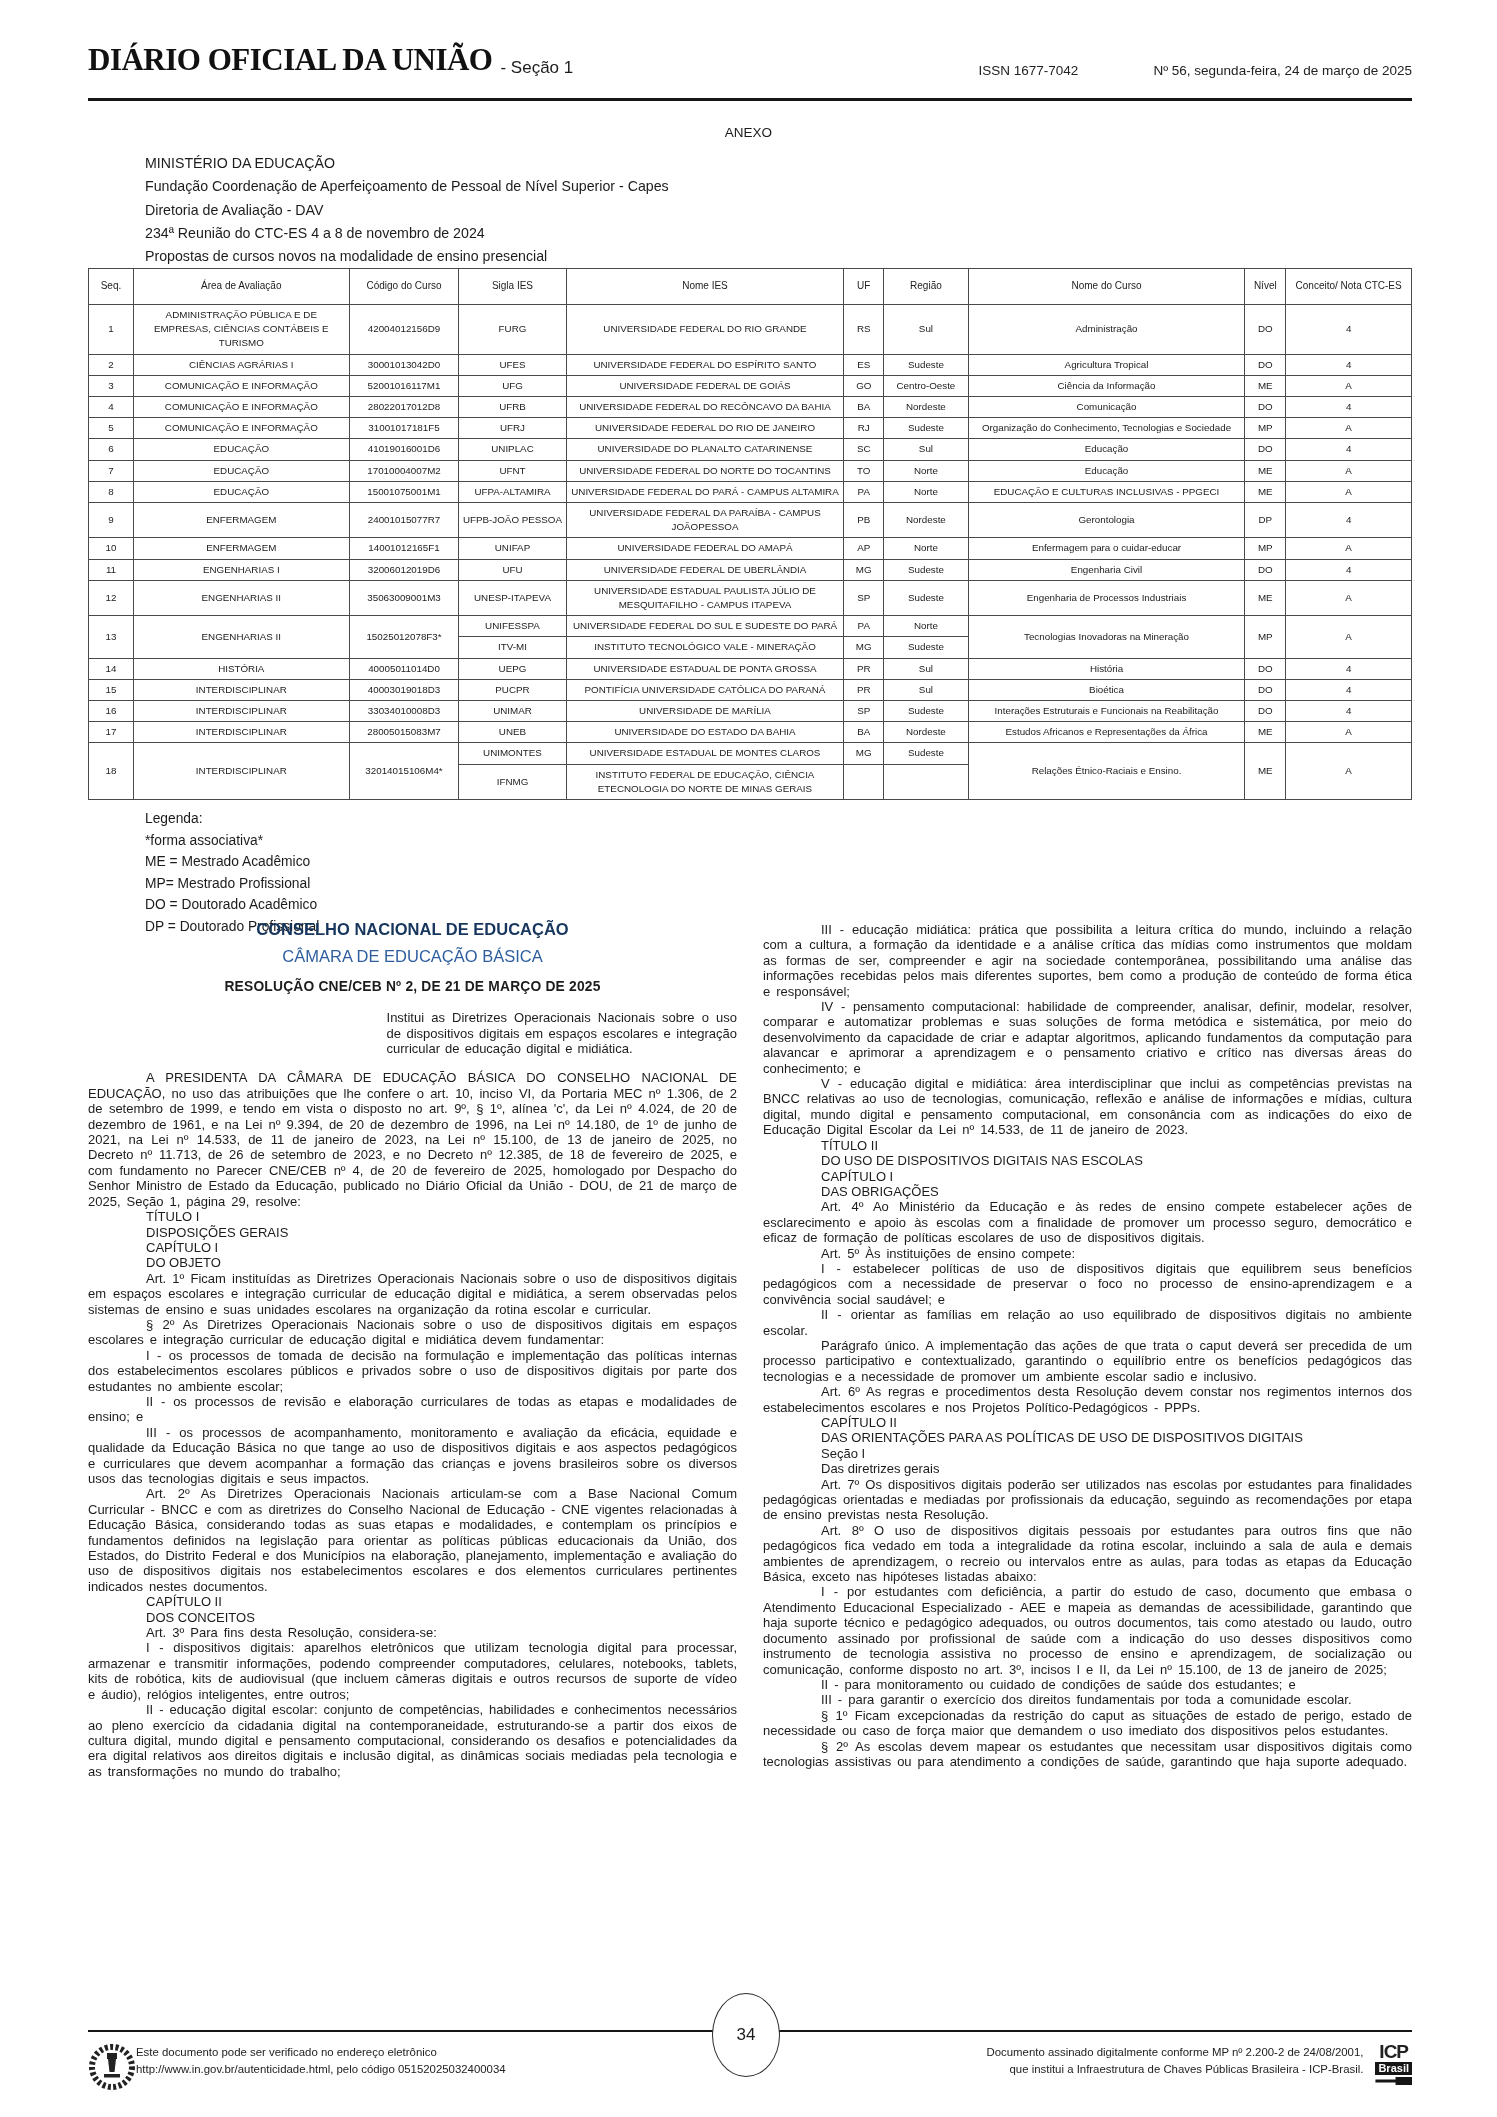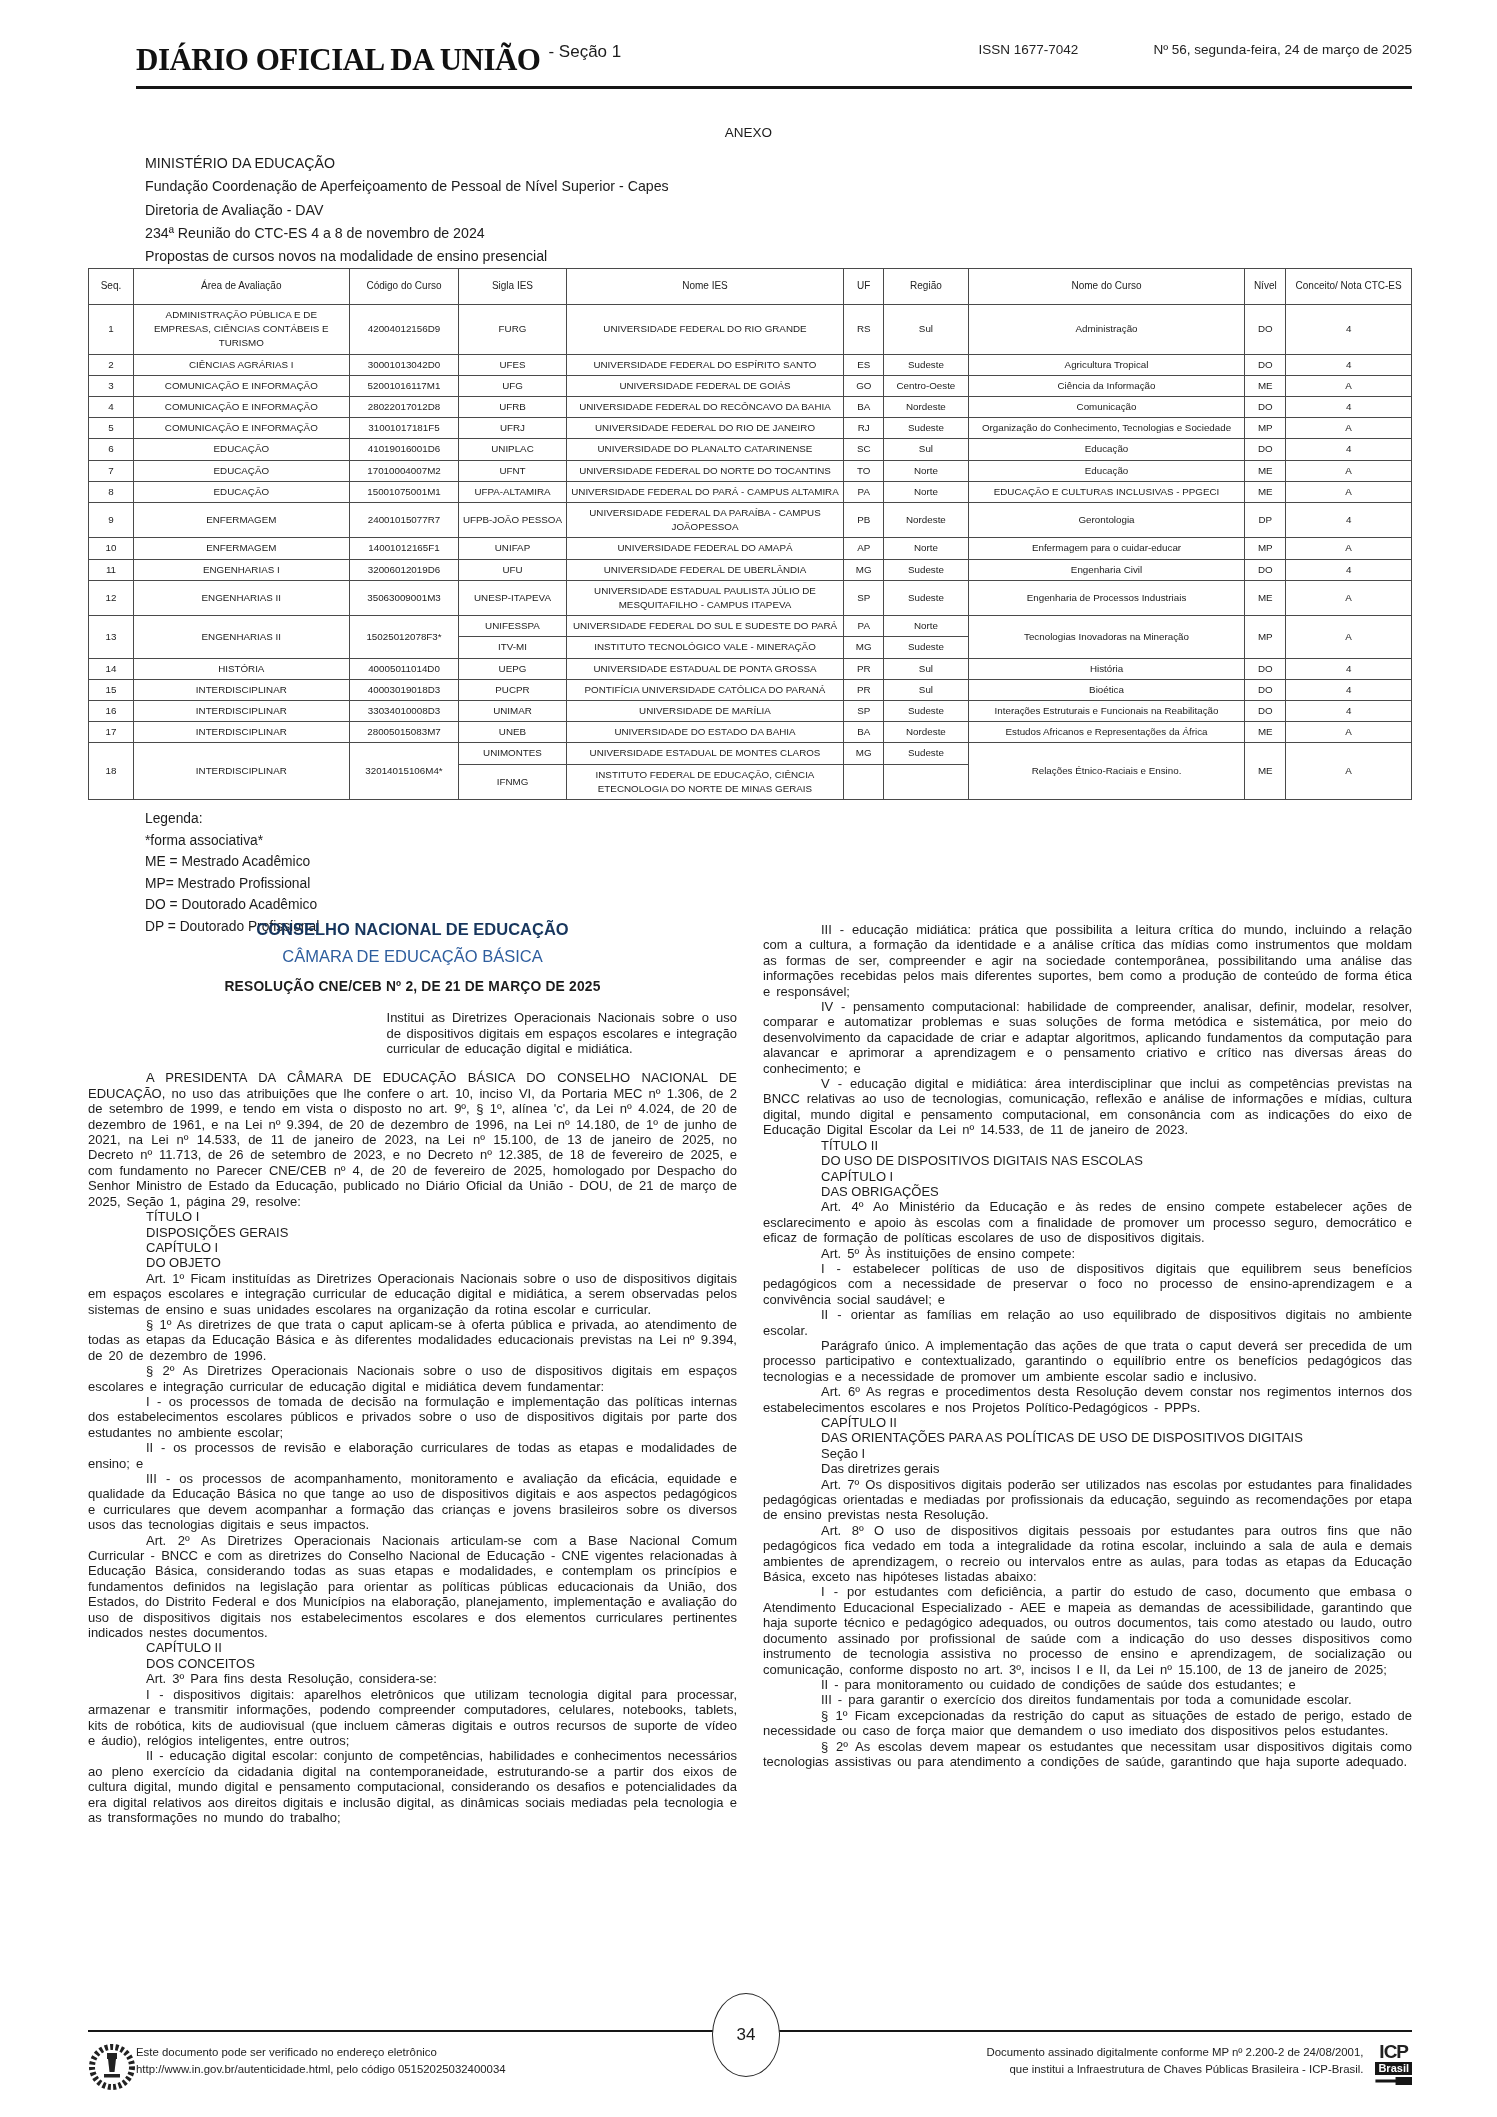--- a/index.html
+++ b/index.html
@@ -4,22 +4,22 @@
 <style>
   * { box-sizing: border-box; }
   html,body { margin:0; padding:0; background:#ffffff; }
   .page {
     position:relative; width:1497px; height:2117px; background:#fff;
     font-family:"Liberation Sans", sans-serif; color:#1c1c1c; overflow:hidden;
   }
   
   .header {
     position:absolute; left:88px; right:85px; top:42px;
-    display:flex; align-items:flex-start;
-    border-bottom:3px solid #161616; padding-bottom:8px;margin-left:48px;
+    display:flex; align-items:flex-end;
+    border-bottom:3px solid #161616; padding-bottom:20px;
   }
   .masthead {
     font-family:"Liberation Serif", serif; font-weight:bold; font-size:31px;
     letter-spacing:-0.5px; white-space:nowrap; color:#111;
   }
   .section-label { font-weight:normal; font-size:17px; margin-left:8px; white-space:nowrap; }
   .issn { margin-left:auto; font-size:13.5px; color:#222; }
   .edition { margin-left:75px; font-size:13.5px; color:#222; }
 
   
@@ -366,21 +366,20 @@
       <div class="res-chamber">CÂMARA DE EDUCAÇÃO BÁSICA</div>
       <div class="res-title">RESOLUÇÃO CNE/CEB Nº 2, DE 21 DE MARÇO DE 2025</div>
       <div class="ementa">Institui as Diretrizes Operacionais Nacionais sobre o uso de dispositivos digitais em espaços escolares e integração curricular de educação digital e midiática.</div>
       <div id="left-body">
           <p>A PRESIDENTA DA CÂMARA DE EDUCAÇÃO BÁSICA DO CONSELHO NACIONAL DE EDUCAÇÃO, no uso das atribuições que lhe confere o art. 10, inciso VI, da Portaria MEC nº 1.306, de 2 de setembro de 1999, e tendo em vista o disposto no art. 9º, § 1º, alínea 'c', da Lei nº 4.024, de 20 de dezembro de 1961, e na Lei nº 9.394, de 20 de dezembro de 1996, na Lei nº 14.180, de 1º de junho de 2021, na Lei nº 14.533, de 11 de janeiro de 2023, na Lei nº 15.100, de 13 de janeiro de 2025, no Decreto nº 11.713, de 26 de setembro de 2023, e no Decreto nº 12.385, de 18 de fevereiro de 2025, e com fundamento no Parecer CNE/CEB nº 4, de 20 de fevereiro de 2025, homologado por Despacho do Senhor Ministro de Estado da Educação, publicado no Diário Oficial da União - DOU, de 21 de março de 2025, Seção 1, página 29, resolve:</p>
           <p class="h">TÍTULO I</p>
           <p class="h">DISPOSIÇÕES GERAIS</p>
           <p class="h">CAPÍTULO I</p>
           <p class="h">DO OBJETO</p>
           <p>Art. 1º Ficam instituídas as Diretrizes Operacionais Nacionais sobre o uso de dispositivos digitais em espaços escolares e integração curricular de educação digital e midiática, a serem observadas pelos sistemas de ensino e suas unidades escolares na organização da rotina escolar e curricular.</p>
-          <p>§ 1º As diretrizes de que trata o caput aplicam-se à oferta pública e privada, ao atendimento de todas as etapas da Educação Básica e às diferentes modalidades educacionais previstas na Lei nº 9.394, de 20 de dezembro de 1996.</p>
           <p>§ 2º As Diretrizes Operacionais Nacionais sobre o uso de dispositivos digitais em espaços escolares e integração curricular de educação digital e midiática devem fundamentar:</p>
           <p>I - os processos de tomada de decisão na formulação e implementação das políticas internas dos estabelecimentos escolares públicos e privados sobre o uso de dispositivos digitais por parte dos estudantes no ambiente escolar;</p>
           <p>II - os processos de revisão e elaboração curriculares de todas as etapas e modalidades de ensino; e</p>
           <p>III - os processos de acompanhamento, monitoramento e avaliação da eficácia, equidade e qualidade da Educação Básica no que tange ao uso de dispositivos digitais e aos aspectos pedagógicos e curriculares que devem acompanhar a formação das crianças e jovens brasileiros sobre os diversos usos das tecnologias digitais e seus impactos.</p>
           <p>Art. 2º As Diretrizes Operacionais Nacionais articulam-se com a Base Nacional Comum Curricular - BNCC e com as diretrizes do Conselho Nacional de Educação - CNE vigentes relacionadas à Educação Básica, considerando todas as suas etapas e modalidades, e contemplam os princípios e fundamentos definidos na legislação para orientar as políticas públicas educacionais da União, dos Estados, do Distrito Federal e dos Municípios na elaboração, planejamento, implementação e avaliação do uso de dispositivos digitais nos estabelecimentos escolares e dos elementos curriculares pertinentes indicados nestes documentos.</p>
           <p class="h">CAPÍTULO II</p>
           <p class="h">DOS CONCEITOS</p>
           <p>Art. 3º Para fins desta Resolução, considera-se:</p>
           <p>I - dispositivos digitais: aparelhos eletrônicos que utilizam tecnologia digital para processar, armazenar e transmitir informações, podendo compreender computadores, celulares, notebooks, tablets, kits de robótica, kits de audiovisual (que incluem câmeras digitais e outros recursos de suporte de vídeo e áudio), relógios inteligentes, entre outros;</p>
           <p>II - educação digital escolar: conjunto de competências, habilidades e conhecimentos necessários ao pleno exercício da cidadania digital na contemporaneidade, estruturando-se a partir dos eixos de cultura digital, mundo digital e pensamento computacional, considerando os desafios e potencialidades da era digital relativos aos direitos digitais e inclusão digital, as dinâmicas sociais mediadas pela tecnologia e as transformações no mundo do trabalho;</p>

